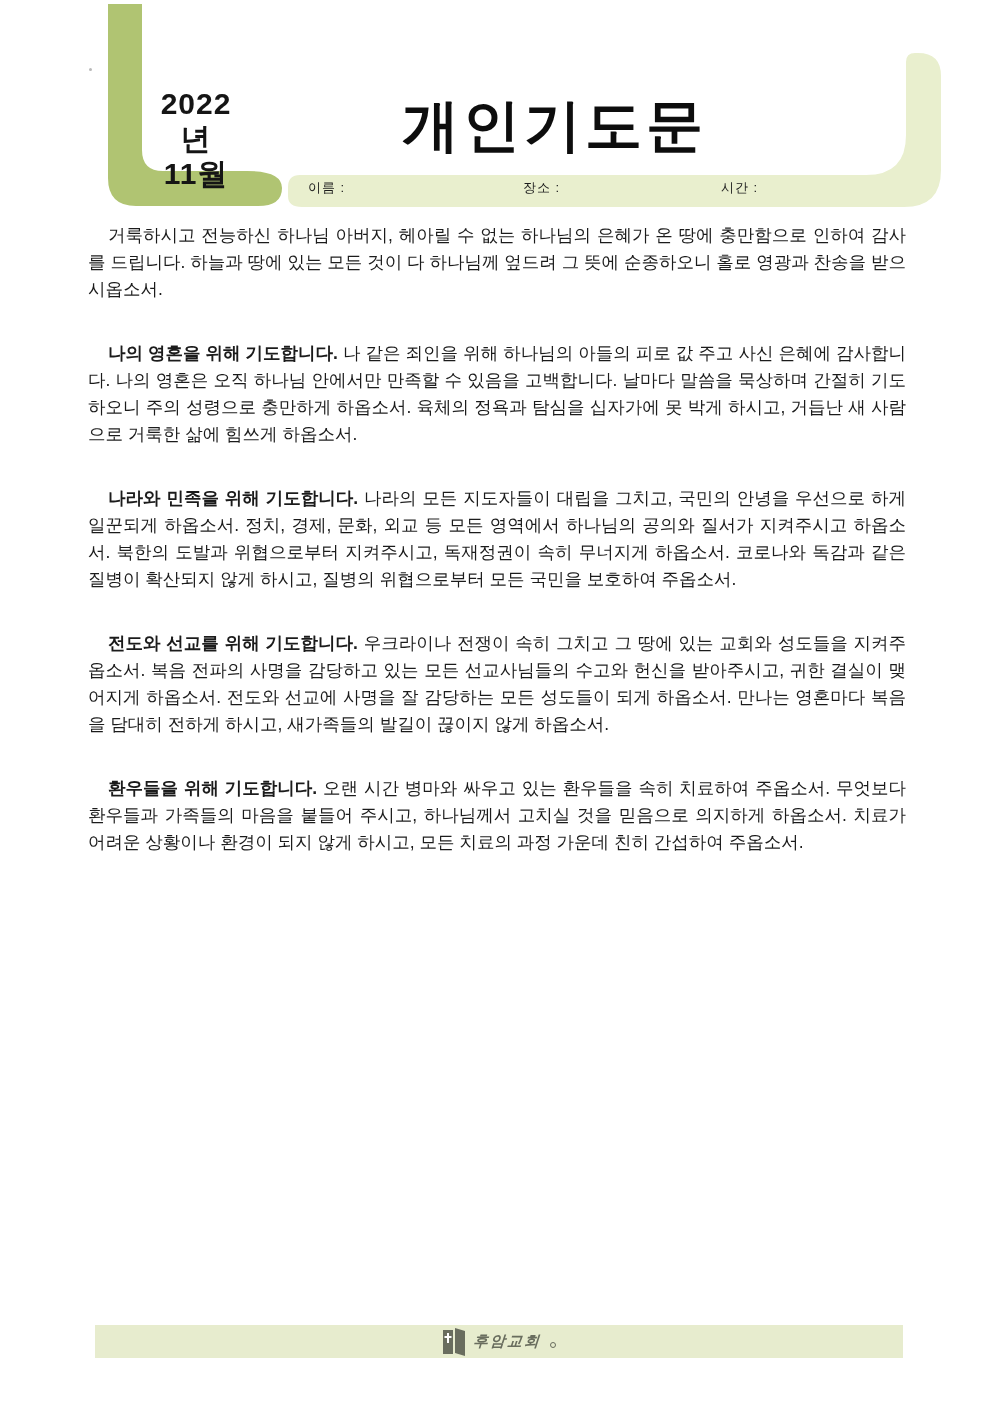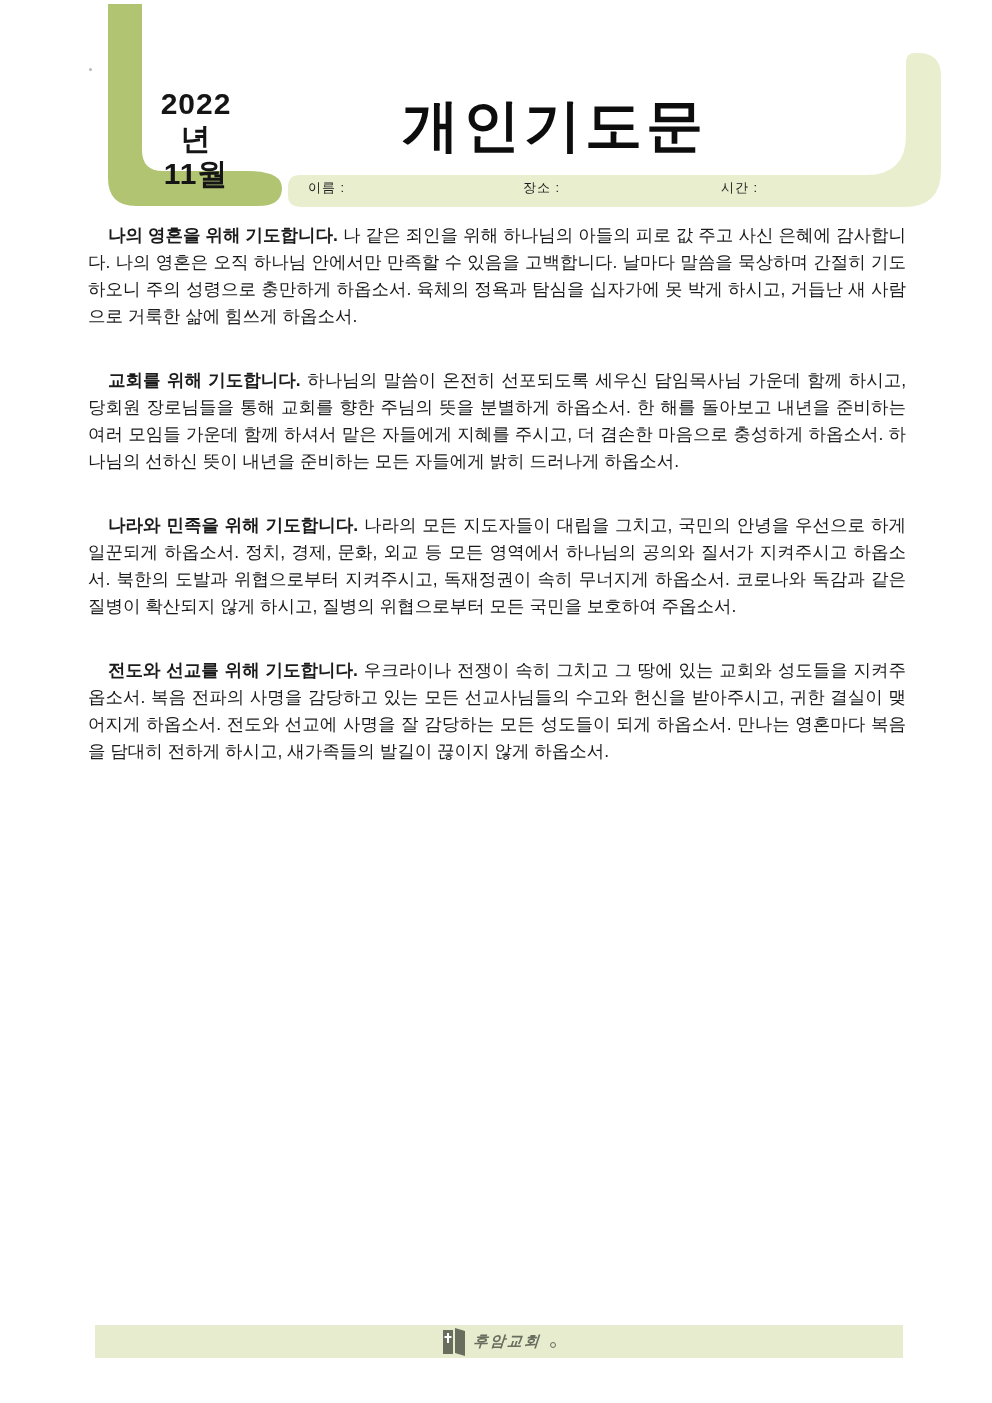--- a/index.html
+++ b/index.html
@@ -82,30 +82,31 @@
   <div>11월</div>
 </div>
 
 <div class="page-title">개인기도문</div>
 
 <span class="field-label field-name">이름 :</span>
 <span class="field-label field-place">장소 :</span>
 <span class="field-label field-time">시간 :</span>
 
 <div class="prayer-body">
+  <p><span>거룩하시고 전능하신 하나님 아버지, 헤아릴 수 없는 하나님의 은혜가 온 땅에 충만함으로 인하여 감사를 드립니다. 하늘과 땅에 있는 모든 것이 다 하나님께 엎드려 그 뜻에 순종하오니 홀로 영광과 찬송을 받으시옵소서.</span></p>
 
   <p><span class="lead">나의 영혼을 위해 기도합니다.</span><span> 나 같은 죄인을 위해 하나님의 아들의 피로 값 주고 사신 은혜에 감사합니다. 나의 영혼은 오직 하나님 안에서만 만족할 수 있음을 고백합니다. 날마다 말씀을 묵상하며 간절히 기도하오니 주의 성령으로 충만하게 하옵소서. 육체의 정욕과 탐심을 십자가에 못 박게 하시고, 거듭난 새 사람으로 거룩한 삶에 힘쓰게 하옵소서.</span></p>
 
 
-  <p><span class="lead">교회를 위해 기도합니다.</span><span> 하나님의 말씀이 온전히 선포되도록 세우신 담임목사님 가운데 함께 하시고, 당회원 장로님들을 통해 교회를 향한 주님의 뜻을 분별하게 하옵소서. 한 해를 돌아보고 내년을 준비하는 여러 모임들 가운데 함께 하셔서 맡은 자들에게 지혜를 주시고, 더 겸손한 마음으로 충성하게 하옵소서. 하나님의 선하신 뜻이 내년을 준비하는 모든 자들에게 밝히 드러나게 하옵소서.</span></p>
 
   <p><span class="lead">나라와 민족을 위해 기도합니다.</span><span> 나라의 모든 지도자들이 대립을 그치고, 국민의 안녕을 우선으로 하게 일꾼되게 하옵소서. 정치, 경제, 문화, 외교 등 모든 영역에서 하나님의 공의와 질서가 지켜주시고 하옵소서. 북한의 도발과 위협으로부터 지켜주시고, 독재정권이 속히 무너지게 하옵소서. 코로나와 독감과 같은 질병이 확산되지 않게 하시고, 질병의 위협으로부터 모든 국민을 보호하여 주옵소서.</span></p>
 
   <p><span class="lead">전도와 선교를 위해 기도합니다.</span><span> 우크라이나 전쟁이 속히 그치고 그 땅에 있는 교회와 성도들을 지켜주옵소서. 복음 전파의 사명을 감당하고 있는 모든 선교사님들의 수고와 헌신을 받아주시고, 귀한 결실이 맺어지게 하옵소서. 전도와 선교에 사명을 잘 감당하는 모든 성도들이 되게 하옵소서. 만나는 영혼마다 복음을 담대히 전하게 하시고, 새가족들의 발길이 끊이지 않게 하옵소서.</span></p>
 
+  <p><span class="lead">환우들을 위해 기도합니다.</span><span> 오랜 시간 병마와 싸우고 있는 환우들을 속히 치료하여 주옵소서. 무엇보다 환우들과 가족들의 마음을 붙들어 주시고, 하나님께서 고치실 것을 믿음으로 의지하게 하옵소서. 치료가 어려운 상황이나 환경이 되지 않게 하시고, 모든 치료의 과정 가운데 친히 간섭하여 주옵소서.</span></p>
 
 </div>
 
 <div class="footer-bar">
   <div class="church-logo">
     <svg width="24" height="28" viewBox="0 0 24 28">
       <rect x="1" y="2" width="10" height="24" style="fill:var(--logo_color,#696d5e)"></rect>
       <polygon points="13,0 23,3 23,28 13,25" style="fill:var(--logo_color,#696d5e)"></polygon>
       <rect x="5" y="5" width="2" height="10" fill="#ffffff"></rect>
       <rect x="2.5" y="8" width="7" height="2" fill="#ffffff"></rect>

